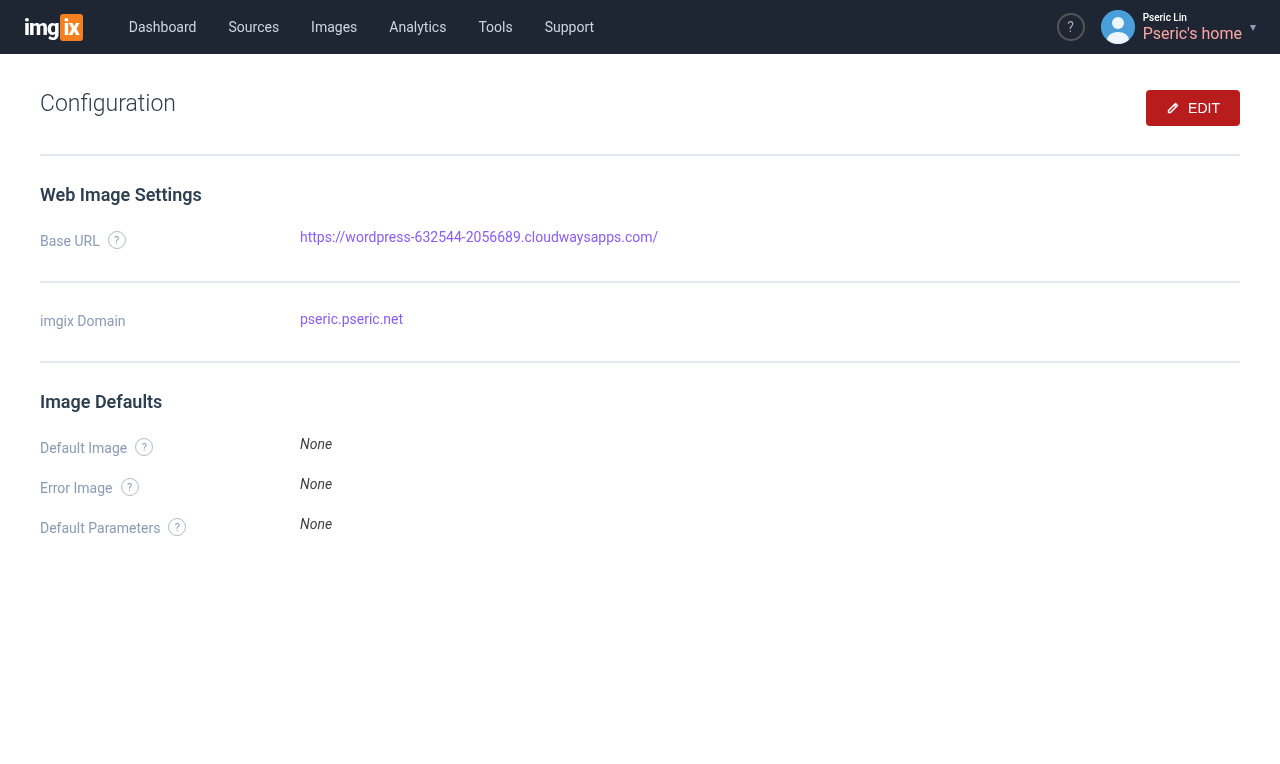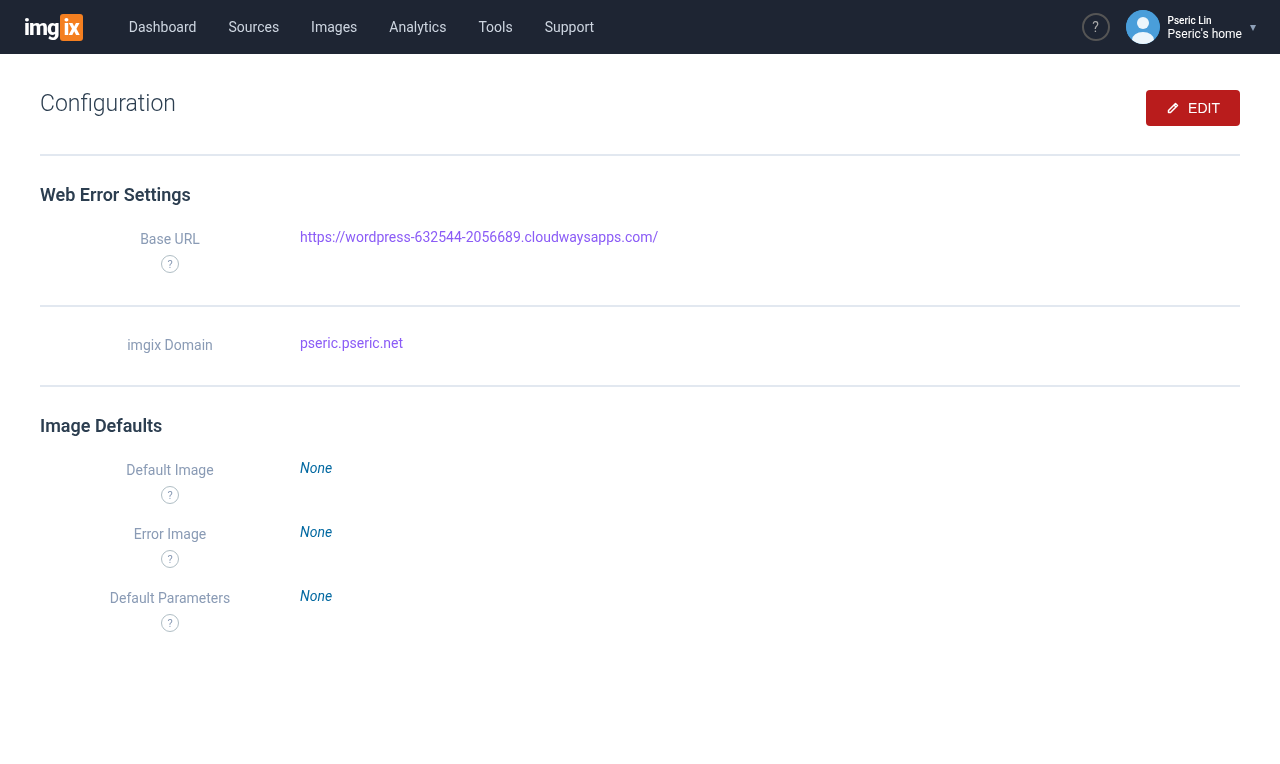--- a/index.html
+++ b/index.html
@@ -79,21 +79,21 @@
       overflow: hidden;
     }
     .user-info {
       display: flex;
       align-items: center;
       gap: 8px;
       cursor: pointer;
     }
     .user-text { color: #fff; }
     .user-name { font-size: 10px; font-weight: 500; line-height: 1.3; }
-    .user-sub { font-size: 12px; color: #ffffff; }
+    .user-sub { font-size: 16px; color: #fca5a5; }
     .chevron-icon { color: #8ea0b8; font-size: 12px; }
 
     
     .main-content {
       padding: 36px 40px;
       max-width: 1280px;
     }
 
     
     .page-header {
@@ -142,32 +142,31 @@
       display: flex;
       align-items: flex-start;
       margin-bottom: 20px;
     }
     .config-label {
       width: 260px;
       font-size: 14px;
       color: #8a9bb5;
       flex-shrink: 0;
       display: flex;
-      align-items: center;
+      align-items: flex-end;
       gap: 8px;
       padding-top: 2px;
-      flex-direction: column;
     }
     .config-value {
       font-size: 14px;
       color: #8b5cf6;
     }
     .config-value-italic {
       font-size: 14px;
-      color: #0369a1;
+      color: #404040;
       font-style: italic;
     }
     .question-icon {
       width: 18px;
       height: 18px;
       border-radius: 50%;
       border: 1.5px solid #b0bec5;
       display: inline-flex;
       align-items: center;
       justify-content: center;
@@ -223,21 +222,21 @@
         <path d="M9.5 2.5L11.5 4.5L4.5 11.5H2.5V9.5L9.5 2.5Z" stroke="white" stroke-width="1.5" stroke-linejoin="round"></path>
         <path d="M8 4L10 6" stroke="white" stroke-width="1.5"></path>
       </svg>
       <span>EDIT</span>
     </button>
   </div>
 
   <div class="divider"></div>
 
   <div class="section">
-    <div class="section-title">Web Error Settings</div>
+    <div class="section-title">Web Image Settings</div>
     <div class="config-row">
       <div class="config-label">
         <span>Base URL</span>
         <div class="question-icon">?</div>
       </div>
       <div class="config-value">https://wordpress-632544-2056689.cloudwaysapps.com/</div>
     </div>
   </div>
 
   <div class="section-bottom-space"></div>

